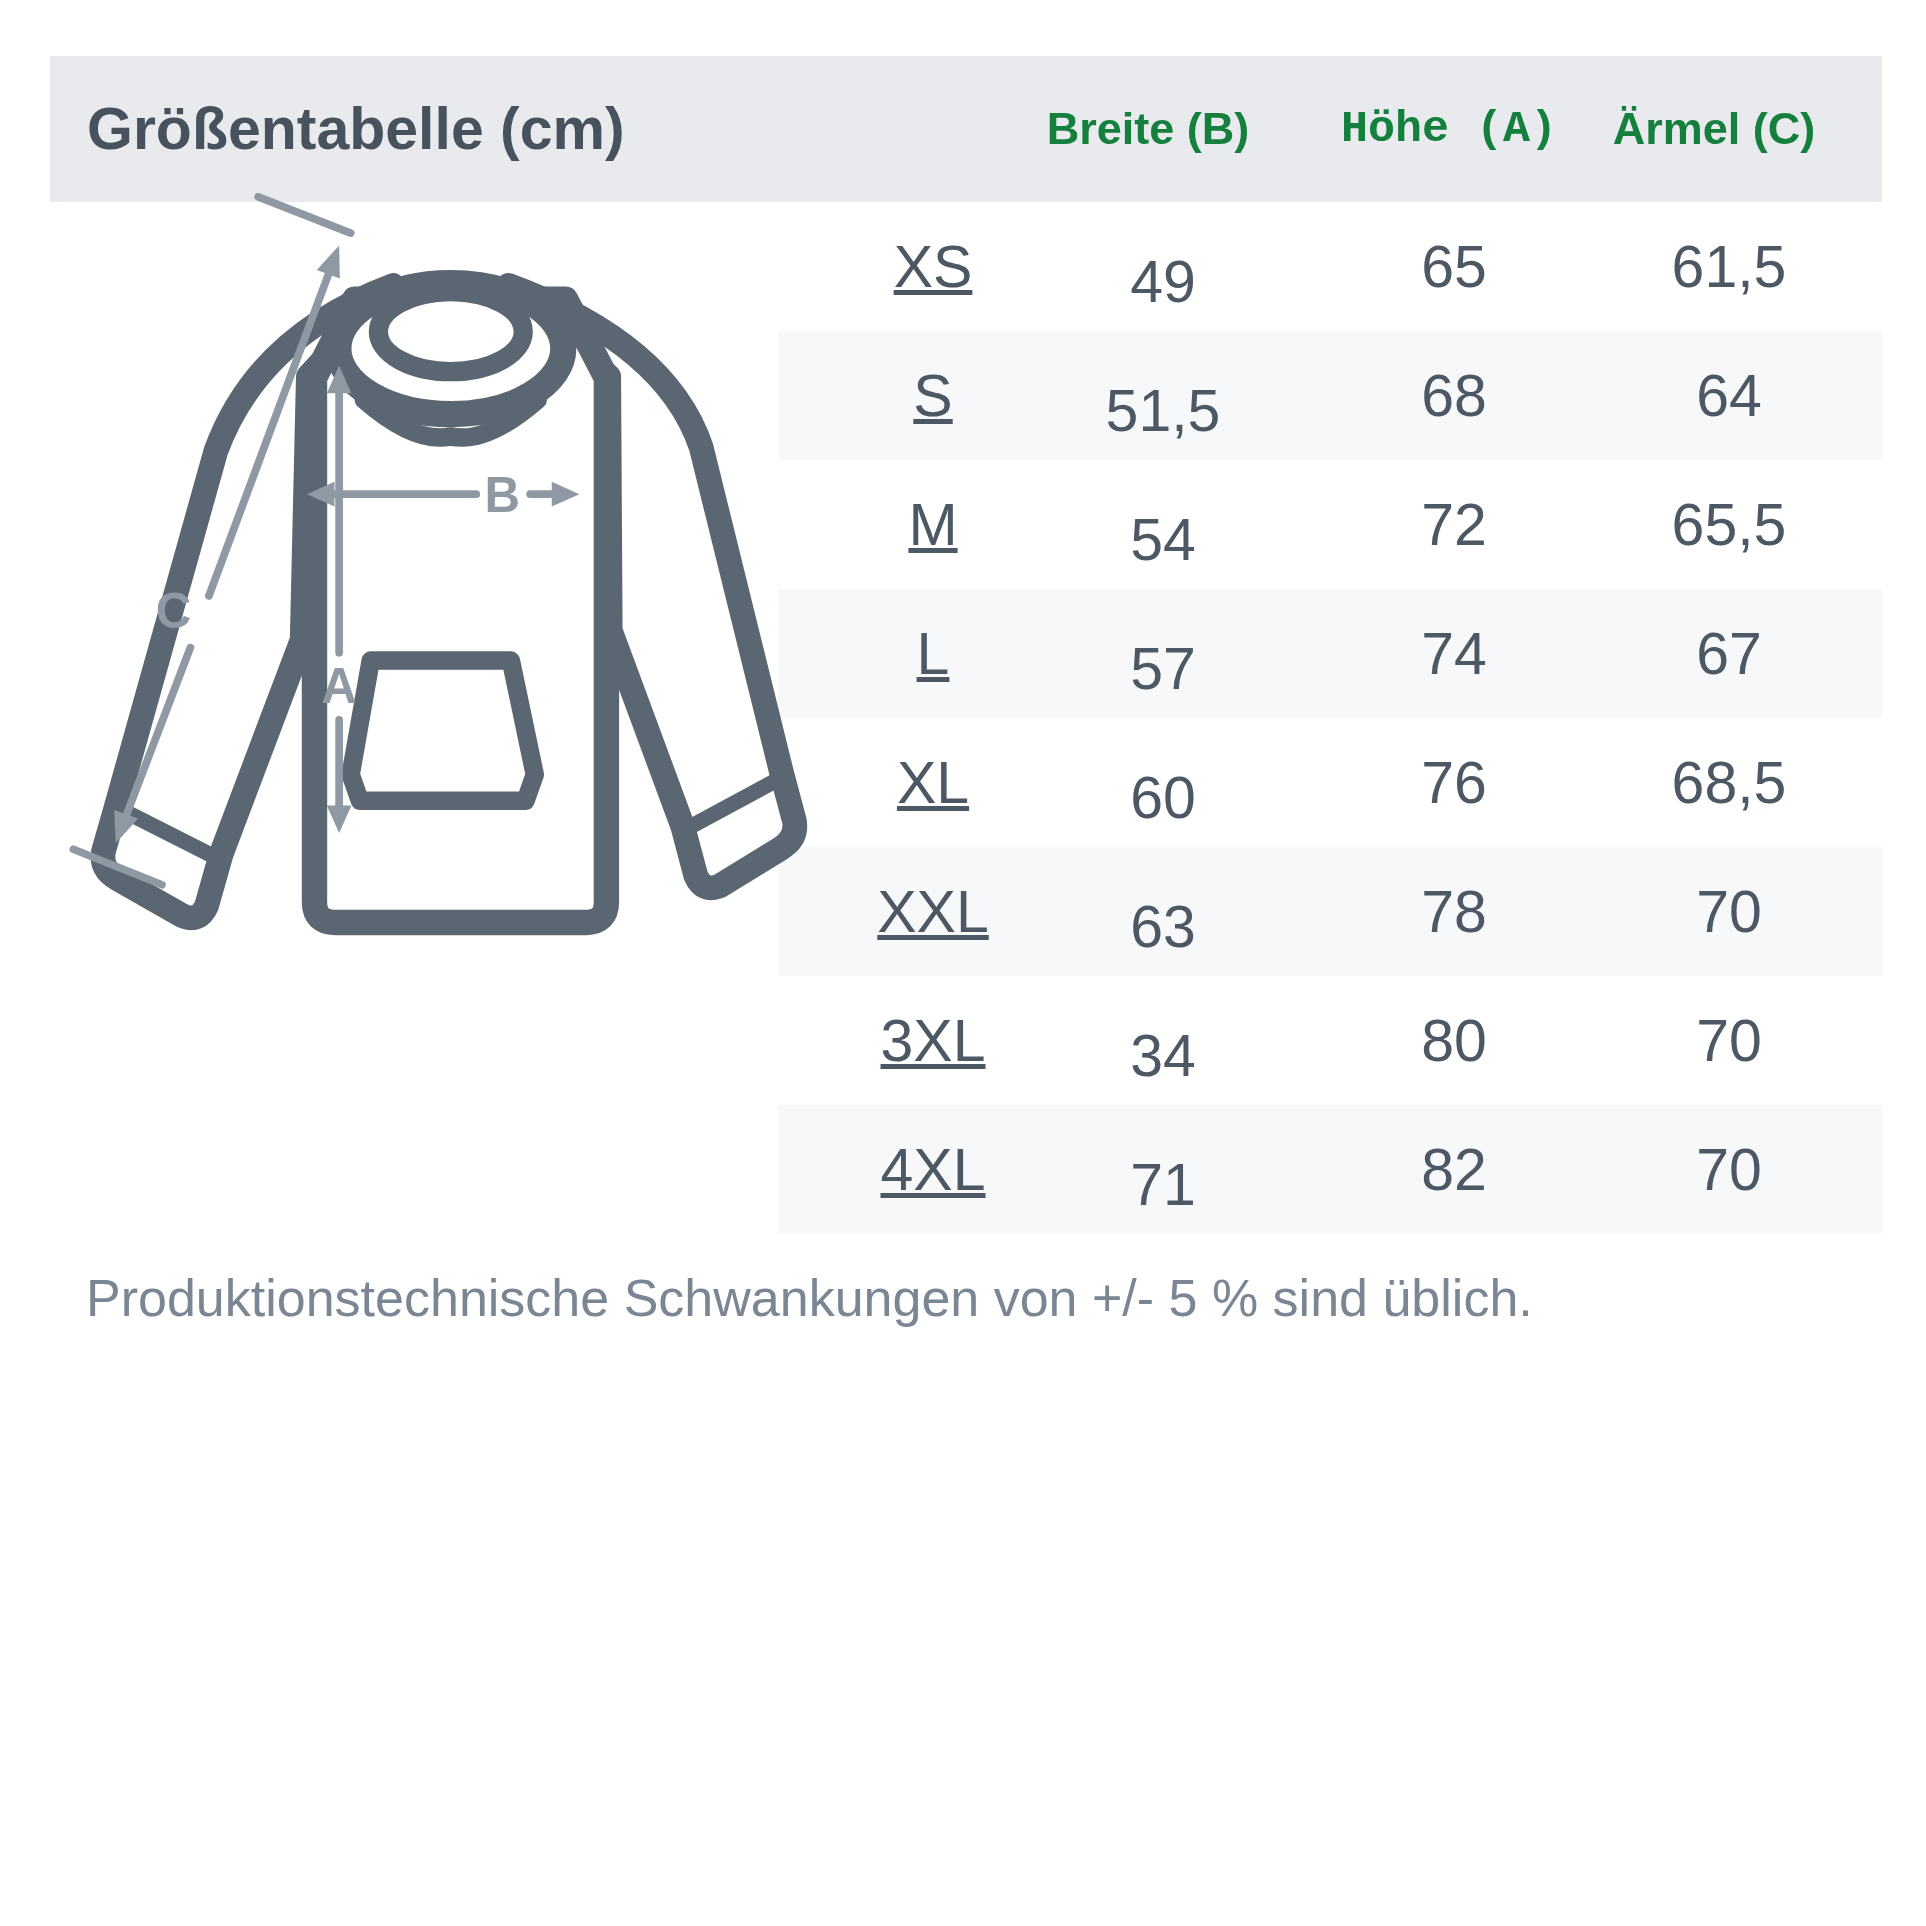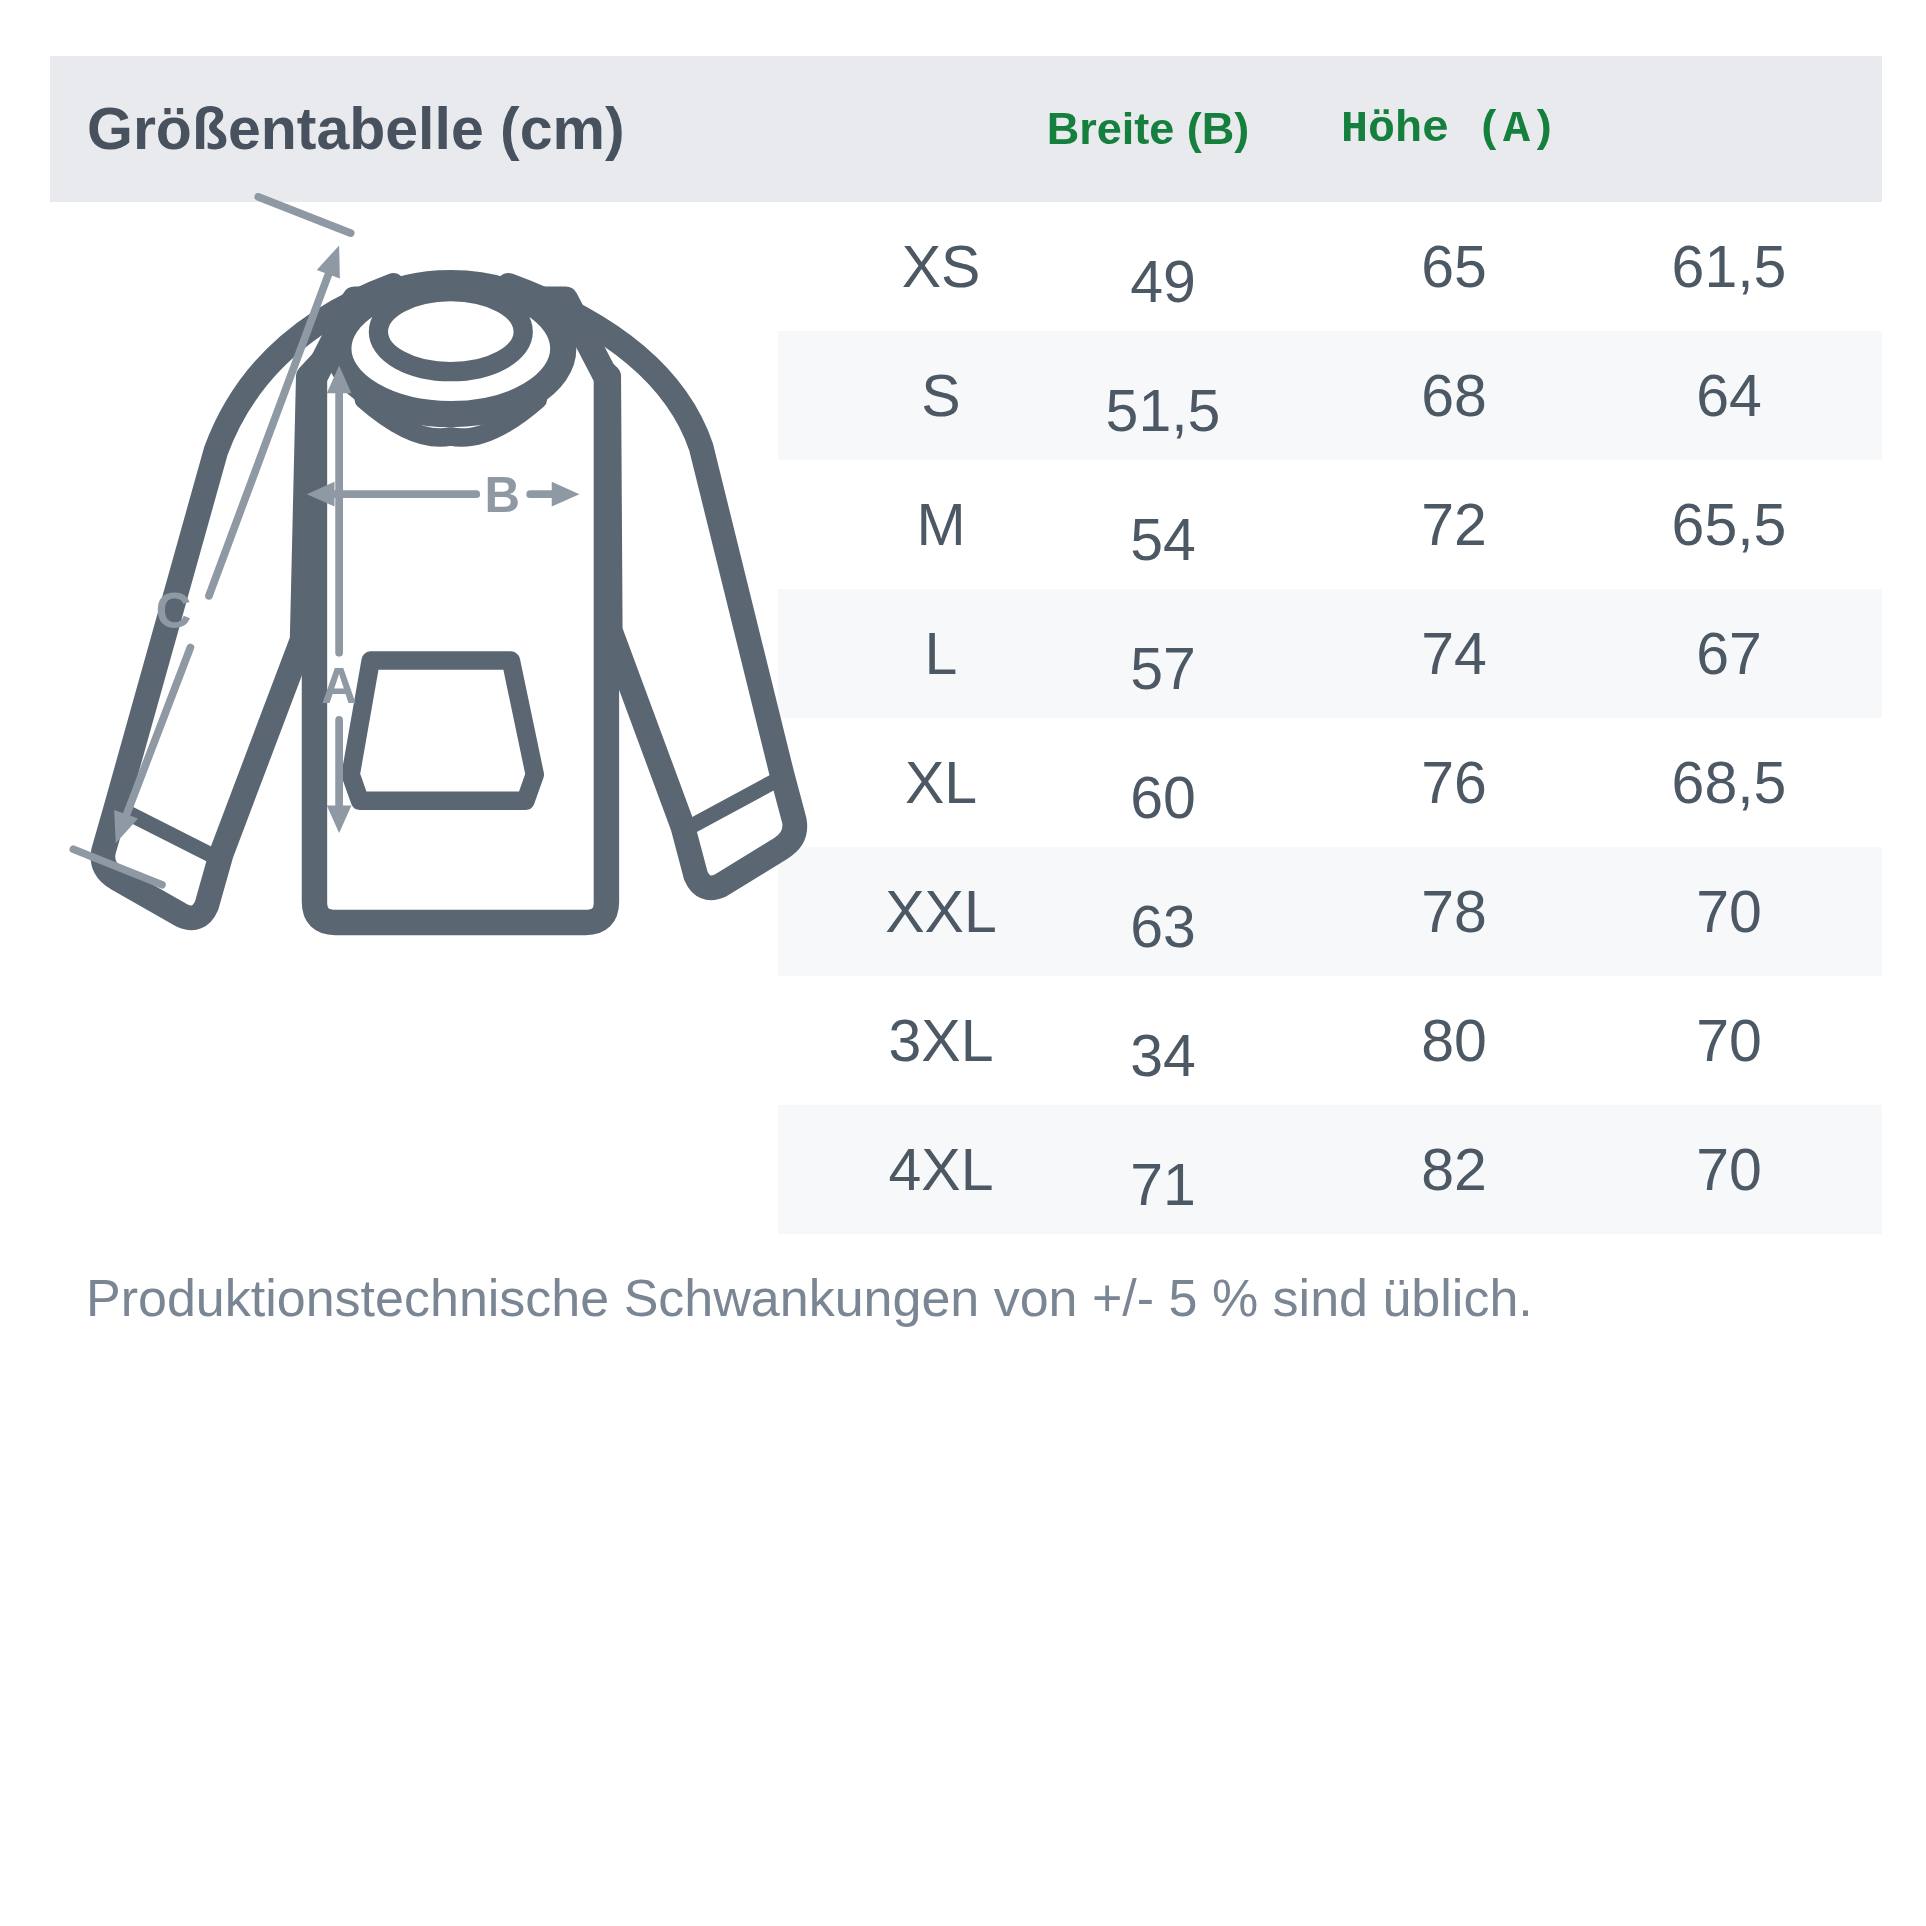--- a/index.html
+++ b/index.html
@@ -24,21 +24,21 @@
   .col-h.c2 { left:1399px;font-family:Liberation Mono, monospace; }
   .col-h.c3 { left:1664px; }
   
   .rows { position:absolute; left:778px; top:202px; width:1104px; z-index:1; }
   .row { position:relative; height:129px; background:transparent; }
   .row.striped { background:#f7f8fa; }
   .cell {
     position:absolute; top:50%; transform:translate(-50%,-50%);
     font-size:59px; color:#4c5864; white-space:nowrap;
   }
-  .cell.size   { left:163px; }
+  .cell.size   { left:155px;text-decoration:underline; }
   .cell.breite { left:385px;margin-top:15px; }
   .cell.hoehe  { left:676px; }
   .cell.aermel { left:935px;margin-left:16px; }
   
   .diagram { position:absolute; left:31px; top:193px; width:778px; height:778px; z-index:2; }
   
   .footer {
     position:absolute; left:86px; top:1258px; width:1818px;
     font-size:52px; line-height:81px; color:#7a8693;
   }
@@ -46,20 +46,21 @@
 </style>
 </head>
 <body>
 
 <div class="canvas">
 
   <div class="header-bar">
     <div class="title">Größentabelle (cm)</div>
     <div class="col-h c1">Breite (B)</div>
     <div class="col-h c2">Höhe (A)</div>
+    <div class="col-h c3">Ärmel (C)</div>
   </div>
 
   <svg class="diagram" viewBox="0 0 1010 1010">
     <g stroke="#5a6671" fill="#ffffff" stroke-linejoin="round" stroke-linecap="round">
 
       <path stroke-width="32" d="M 470 120 Q 295 185 240 335 L 112 792 L 94 855 Q 90 878 112 890 L 196 938 Q 218 948 228 925 L 247 858 L 352 580 L 360 238 Z"></path>
 
       <path stroke-width="32" d="M 620 120 Q 824 195 870 330 L 975 755 L 991 815 Q 995 838 973 851 L 895 899 Q 873 909 863 886 L 846 822 L 752 568 L 750 238 Z"></path>
 
       <path stroke-width="20" fill="none" d="M 116 800 L 243 864"></path>

